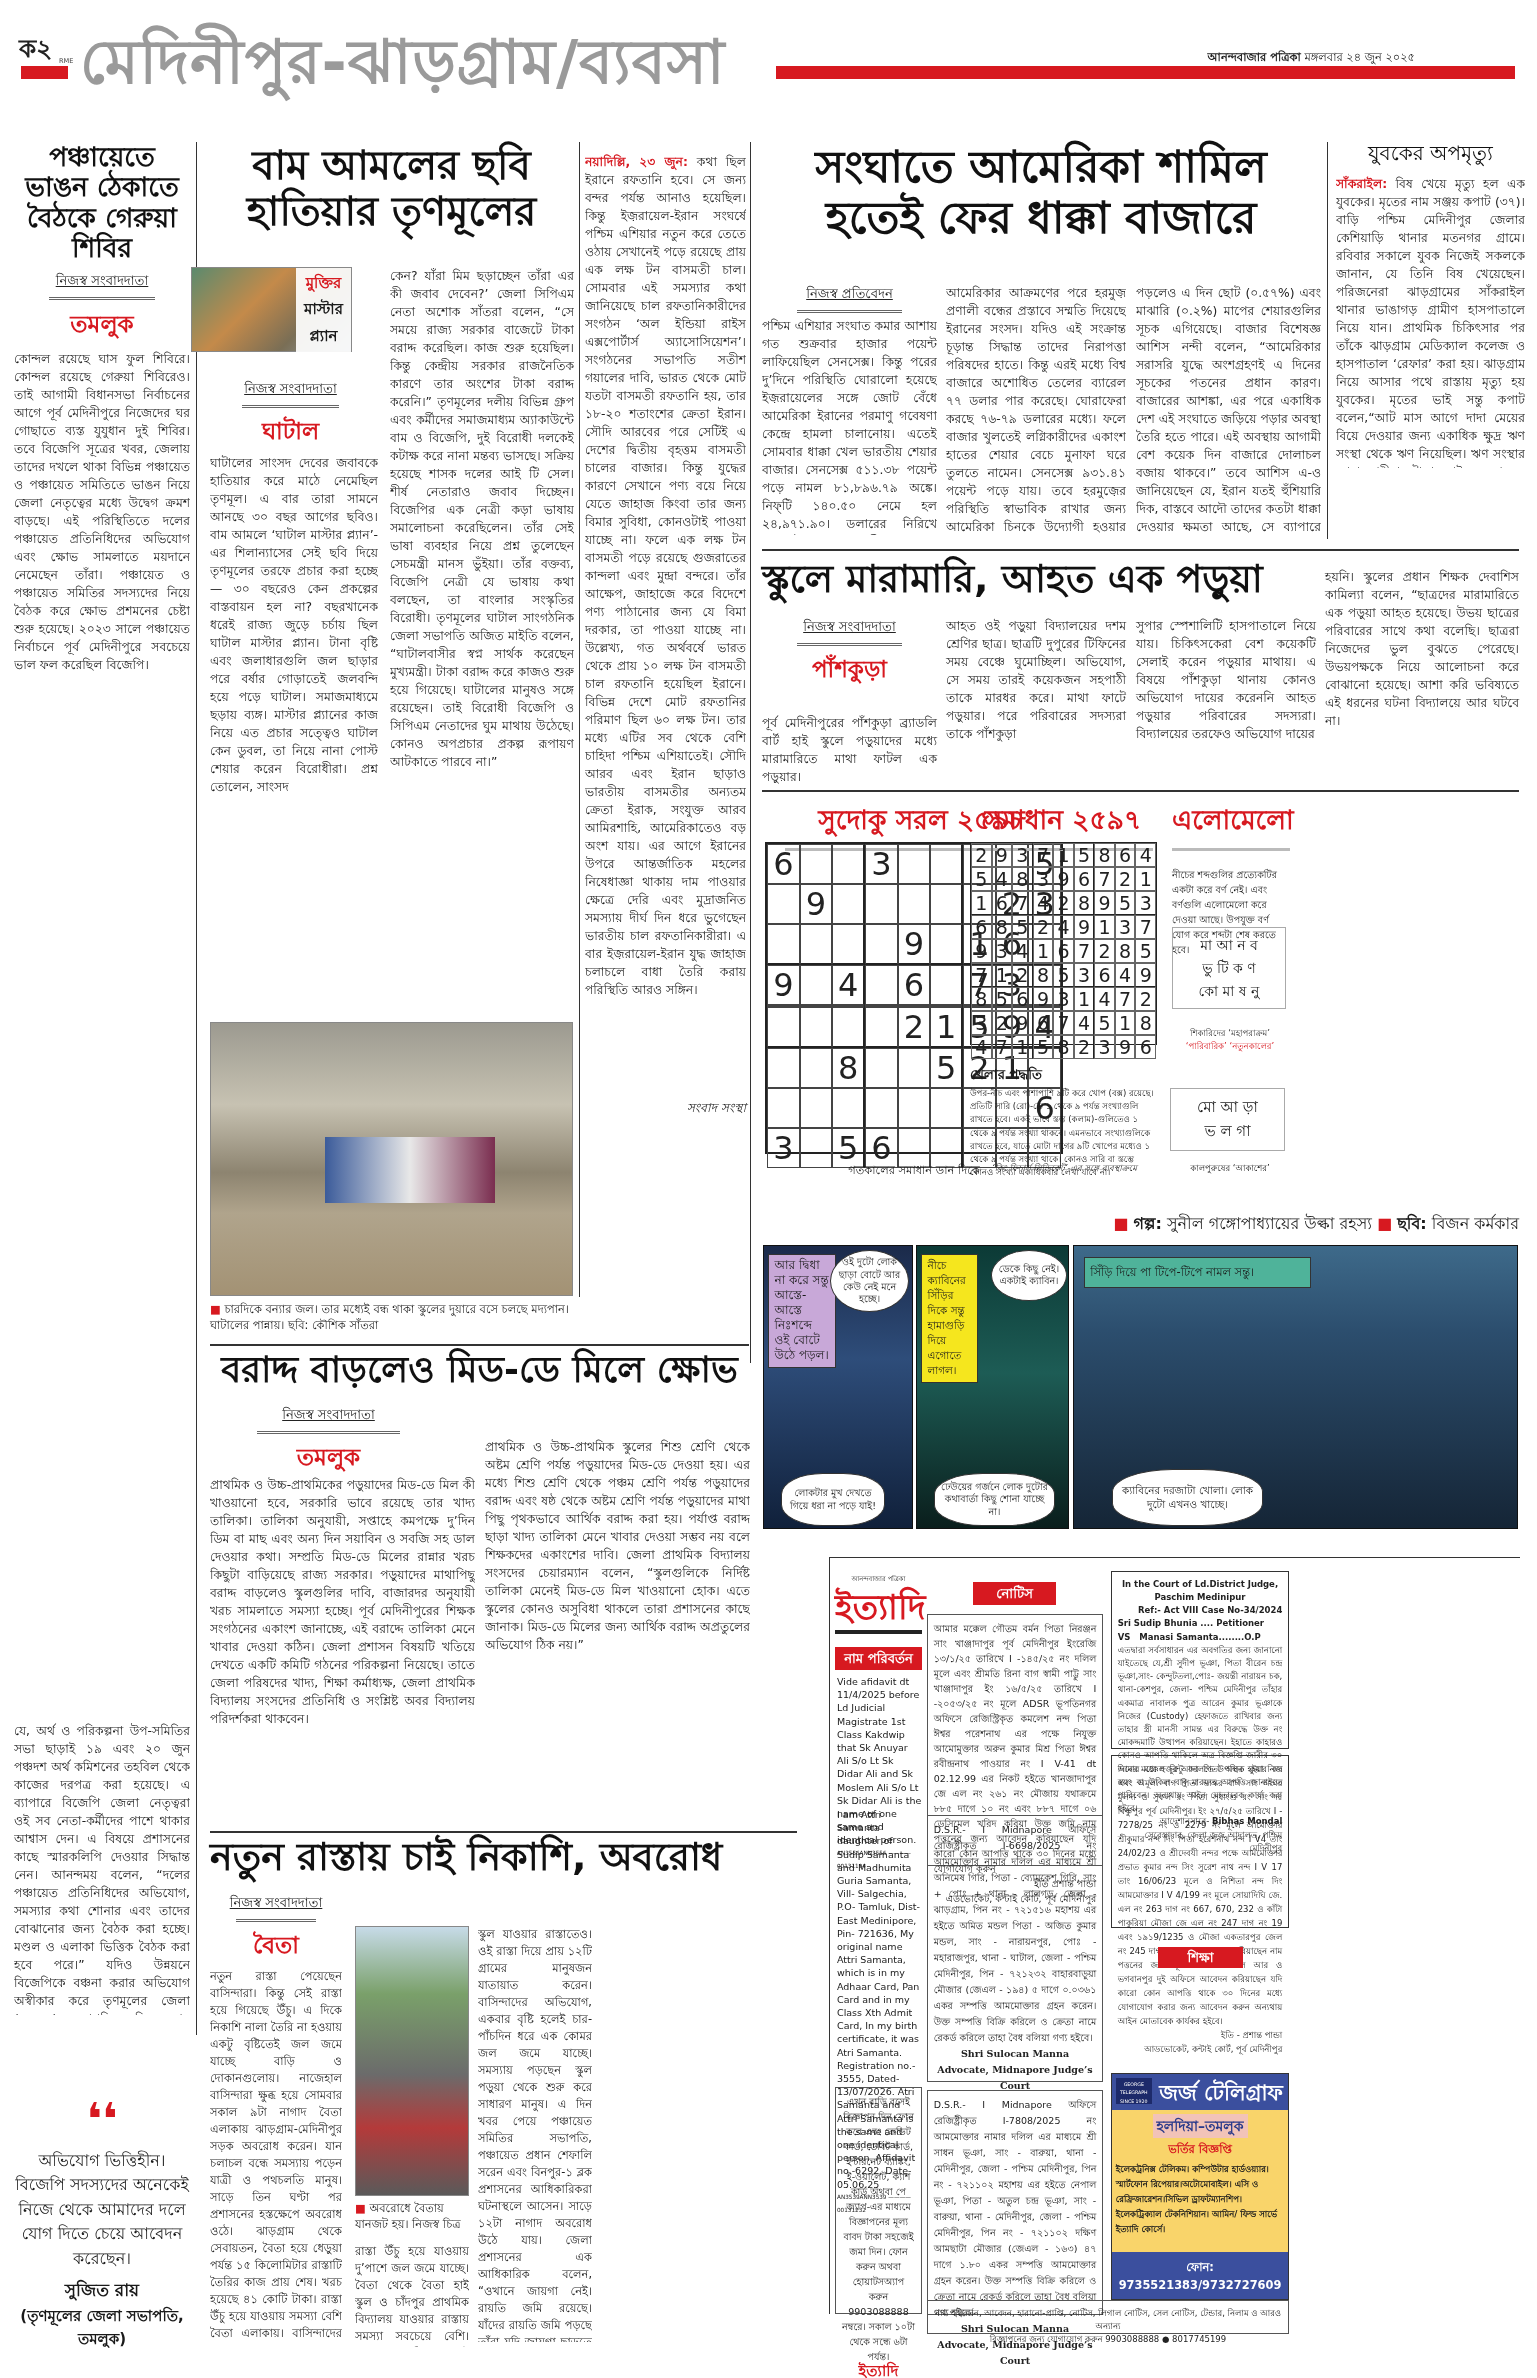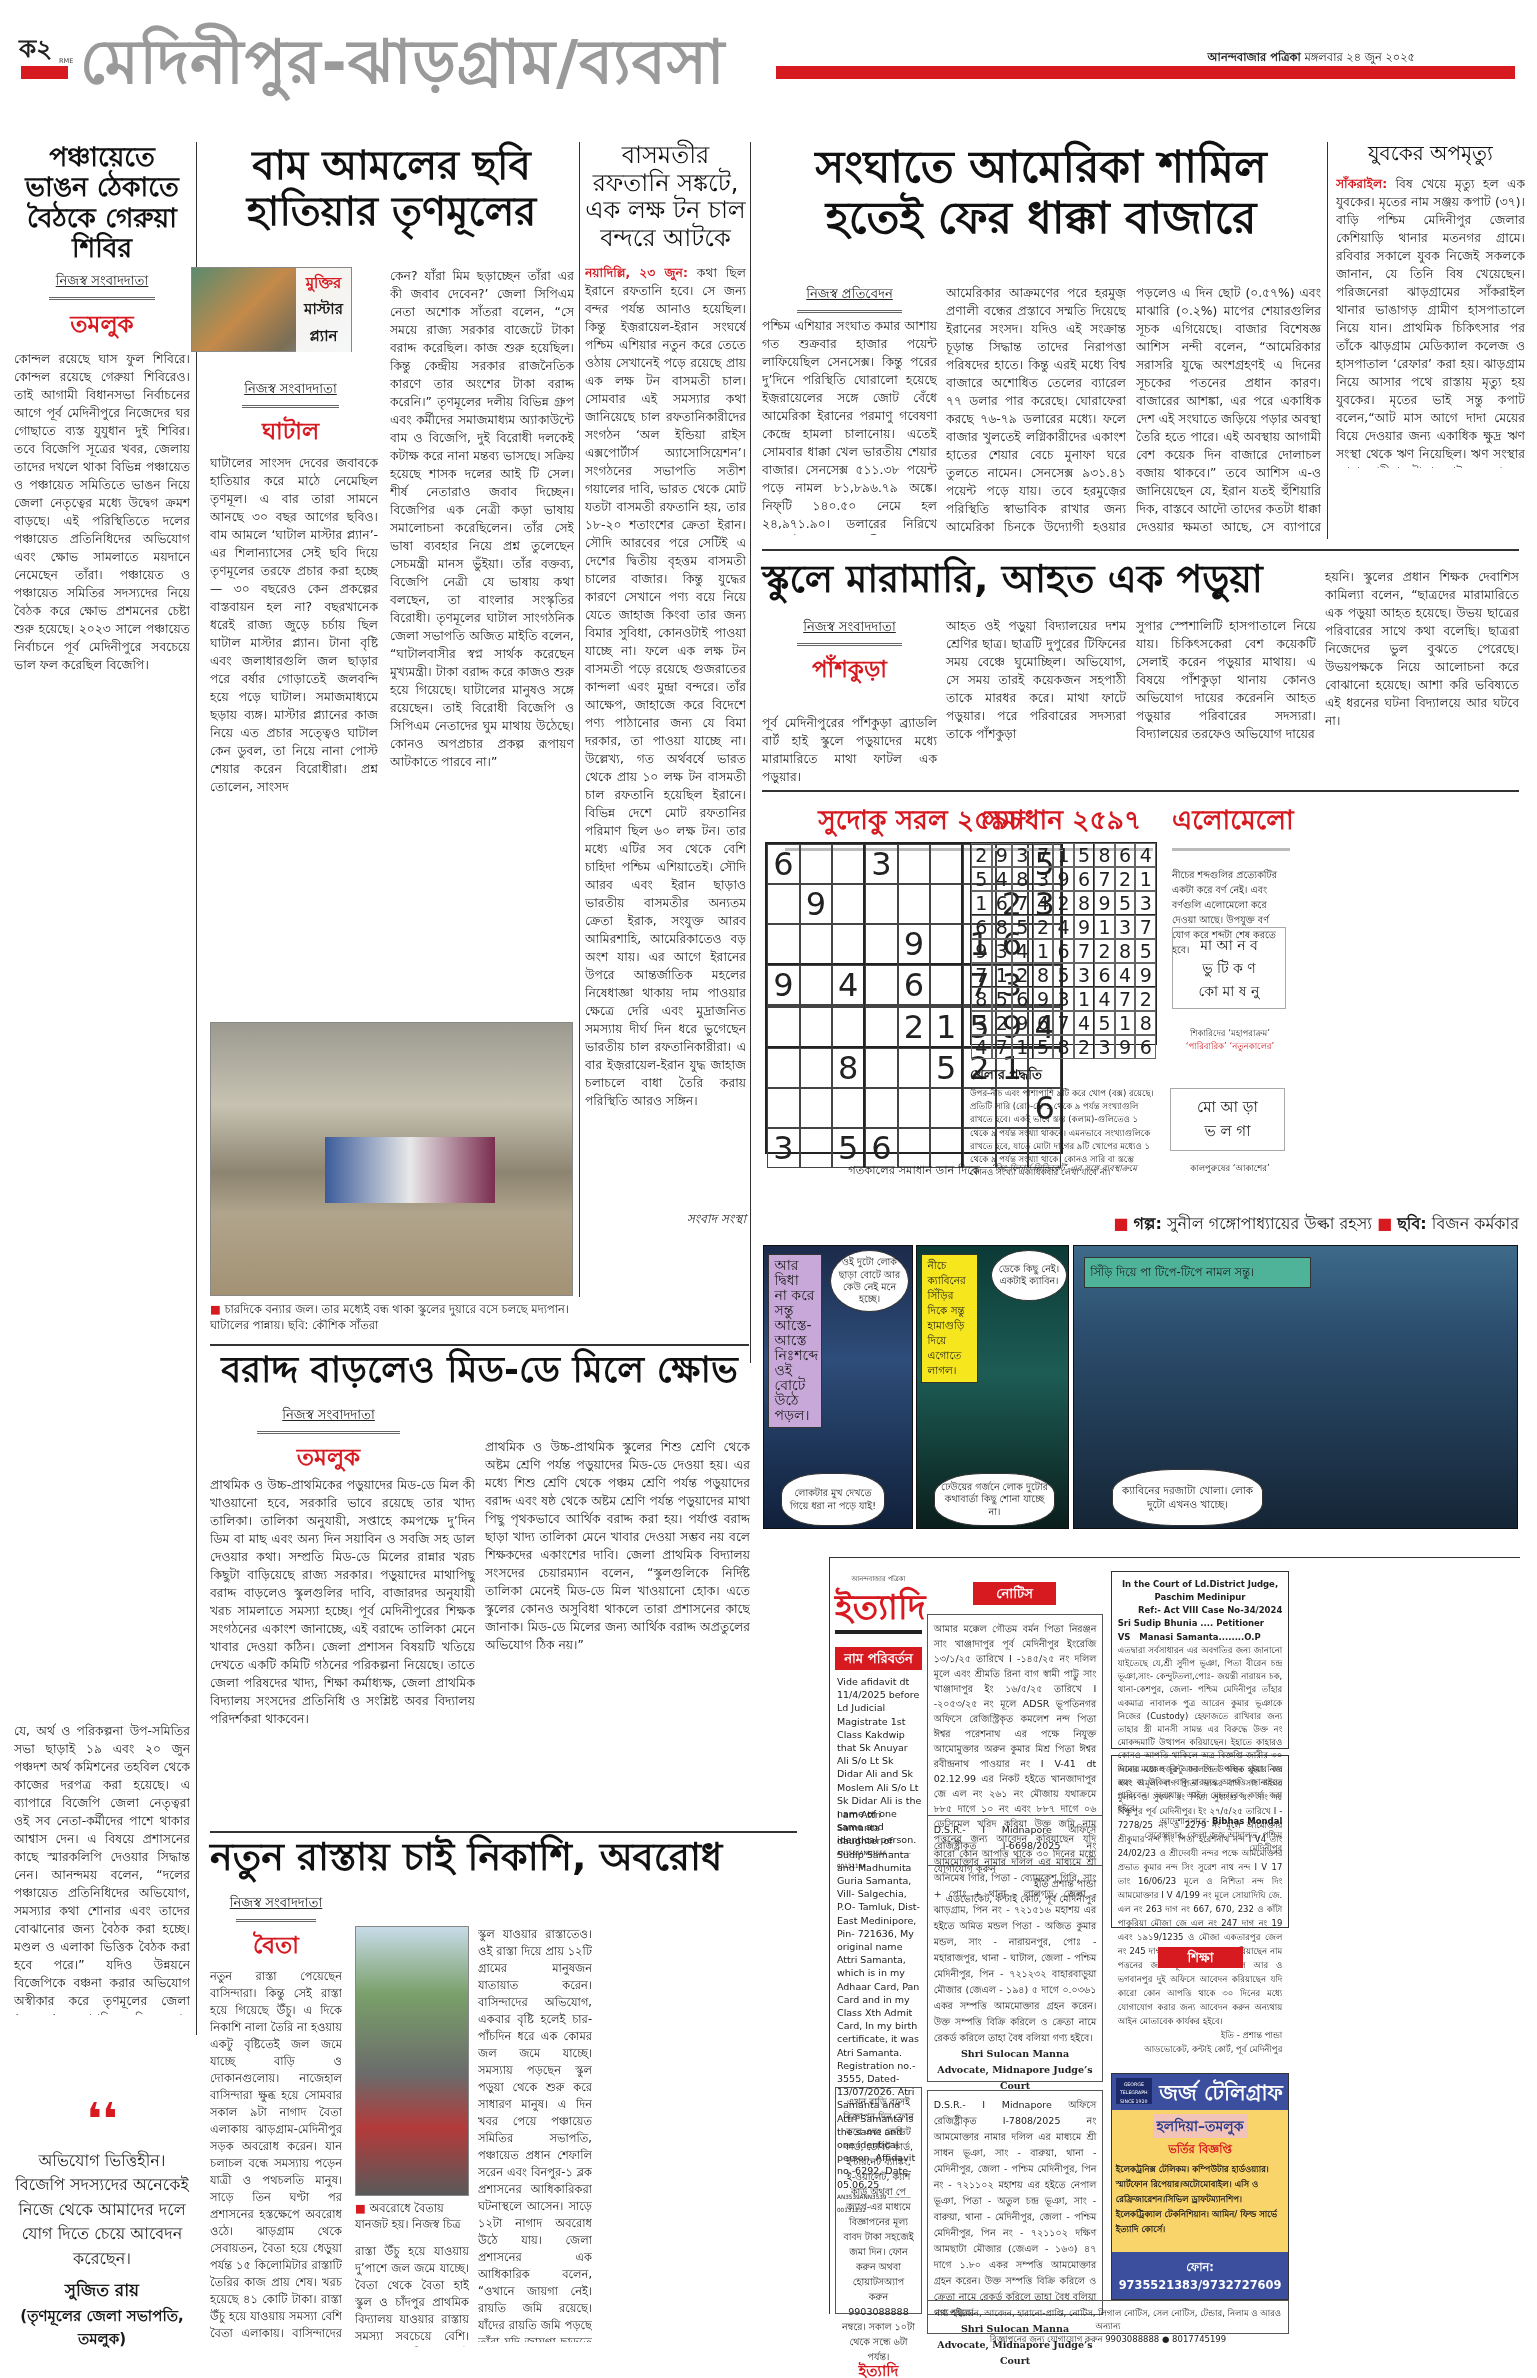--- a/index.html
+++ b/index.html
@@ -78,21 +78,20 @@
   <div class="place">ঘাটাল</div>
 </div>
 <p class="body abs" style="left:210px;top:454px;width:168px;height:549px;overflow:hidden">ঘাটালের সাংসদ দেবের জবাবকে হাতিয়ার করে মাঠে নেমেছিল তৃণমূল। এ বার তারা সামনে আনছে ৩০ বছর আগের ছবিও। বাম আমলে ‘ঘাটাল মাস্টার প্ল্যান’-এর শিলান্যাসের সেই ছবি দিয়ে তৃণমূলের তরফে প্রচার করা হচ্ছে— ৩০ বছরেও কেন প্রকল্পের বাস্তবায়ন হল না? বছরখানেক ধরেই রাজ্য জুড়ে চর্চায় ছিল ঘাটাল মাস্টার প্ল্যান। টানা বৃষ্টি এবং জলাধারগুলি জল ছাড়ার পরে বর্ষার গোড়াতেই জলবন্দি হয়ে পড়ে ঘাটাল। সমাজমাধ্যমে ছড়ায় ব্যঙ্গ। মাস্টার প্ল্যানের কাজ নিয়ে এত প্রচার সত্ত্বেও ঘাটাল কেন ডুবল, তা নিয়ে নানা পোস্ট শেয়ার করেন বিরোধীরা। প্রশ্ন তোলেন, সাংসদ</p>
 <p class="body abs" style="left:390px;top:267px;width:184px;height:738px;overflow:hidden">কেন? যাঁরা মিম ছড়াচ্ছেন তাঁরা এর কী জবাব দেবেন?’ জেলা সিপিএম নেতা অশোক সাঁতরা বলেন, “সে সময়ে রাজ্য সরকার বাজেটে টাকা বরাদ্দ করেছিল। কাজ শুরু হয়েছিল। কিন্তু কেন্দ্রীয় সরকার রাজনৈতিক কারণে তার অংশের টাকা বরাদ্দ করেনি।” তৃণমূলের দলীয় বিভিন্ন গ্রুপ এবং কর্মীদের সমাজমাধ্যম অ্যাকাউন্টে বাম ও বিজেপি, দুই বিরোধী দলকেই কটাক্ষ করে নানা মন্তব্য ভাসছে। সক্রিয় হয়েছে শাসক দলের আই টি সেল। শীর্ষ নেতারাও জবাব দিচ্ছেন। বিজেপির এক নেত্রী কড়া ভাষায় সমালোচনা করেছিলেন। তাঁর সেই ভাষা ব্যবহার নিয়ে প্রশ্ন তুলেছেন সেচমন্ত্রী মানস ভুঁইয়া। তাঁর বক্তব্য, বিজেপি নেত্রী যে ভাষায় কথা বলছেন, তা বাংলার সংস্কৃতির বিরোধী। তৃণমূলের ঘাটাল সাংগঠনিক জেলা সভাপতি অজিত মাইতি বলেন, “ঘাটালবাসীর স্বপ্ন সার্থক করেছেন মুখ্যমন্ত্রী। টাকা বরাদ্দ করে কাজও শুরু হয়ে গিয়েছে। ঘাটালের মানুষও সঙ্গে রয়েছেন। তাই বিরোধী বিজেপি ও সিপিএম নেতাদের ঘুম মাথায় উঠেছে। কোনও অপপ্রচার প্রকল্প রূপায়ণ আটকাতে পারবে না।”</p>
 <div class="photo" style="left:210px;top:1022px;width:363px;height:274px;background:linear-gradient(180deg,#9c9a90 0%,#c7c2b2 30%,#8d8470 55%,#b0a48c 70%,#a39274 100%)">
   <div class="abs" style="left:114px;top:114px;width:170px;height:66px;background:linear-gradient(90deg,#3b5b9a,#e8e8e8,#7a2d4f)"></div>
 </div>
 <p class="caption abs" style="left:210px;top:1301px;width:363px"><span style="color:#d71920">■</span> <span>চারদিকে বন্যার জল। তার মধ্যেই বন্ধ থাকা স্কুলের দুয়ারে বসে চলছে মদ্যপান। ঘাটালের পান্নায়। ছবি: কৌশিক সাঁতরা</span></p>
 
 <article class="abs" style="left:585px;top:142px;width:161px">
-  <h2 class="hl" style="font-size:24px;font-weight:normal">বাসমতীর রফতানি সঙ্কটে, এক লক্ষ টন চাল বন্দরে আটকে</h2>
   <p class="body" style="margin-top:11.4px;height:946px;overflow:hidden"><span class="red">নয়াদিল্লি, ২৩ জুন:</span> <span>কথা ছিল ইরানে রফতানি হবে। সে জন্য বন্দর পর্যন্ত আনাও হয়েছিল। কিন্তু ইজ়রায়েল-ইরান সংঘর্ষে পশ্চিম এশিয়ার নতুন করে তেতে ওঠায় সেখানেই পড়ে রয়েছে প্রায় এক লক্ষ টন বাসমতী চাল। সোমবার এই সমস্যার কথা জানিয়েছে চাল রফতানিকারীদের সংগঠন ‘অল ইন্ডিয়া রাইস এক্সপোর্টার্স অ্যাসোসিয়েশন’। সংগঠনের সভাপতি সতীশ গয়ালের দাবি, ভারত থেকে মোট যতটা বাসমতী রফতানি হয়, তার ১৮-২০ শতাংশের ক্রেতা ইরান। সৌদি আরবের পরে সেটিই এ দেশের দ্বিতীয় বৃহত্তম বাসমতী চালের বাজার। কিন্তু যুদ্ধের কারণে সেখানে পণ্য বয়ে নিয়ে যেতে জাহাজ কিংবা তার জন্য বিমার সুবিধা, কোনওটাই পাওয়া যাচ্ছে না। ফলে এক লক্ষ টন বাসমতী পড়ে রয়েছে গুজরাতের কান্দলা এবং মুন্দ্রা বন্দরে। তাঁর আক্ষেপ, জাহাজে করে বিদেশে পণ্য পাঠানোর জন্য যে বিমা দরকার, তা পাওয়া যাচ্ছে না। উল্লেখ্য, গত অর্থবর্ষে ভারত থেকে প্রায় ১০ লক্ষ টন বাসমতী চাল রফতানি হয়েছিল ইরানে। বিভিন্ন দেশে মোট রফতানির পরিমাণ ছিল ৬০ লক্ষ টন। তার মধ্যে এটির সব থেকে বেশি চাহিদা পশ্চিম এশিয়াতেই। সৌদি আরব এবং ইরান ছাড়াও ভারতীয় বাসমতীর অন্যতম ক্রেতা ইরাক, সংযুক্ত আরব আমিরশাহি, আমেরিকাতেও বড় অংশ যায়। এর আগে ইরানের উপরে আন্তর্জাতিক মহলের নিষেধাজ্ঞা থাকায় দাম পাওয়ার ক্ষেত্রে দেরি এবং মুদ্রাজনিত সমস্যায় দীর্ঘ দিন ধরে ভুগেছেন ভারতীয় চাল রফতানিকারীরা। এ বার ইজ়রায়েল-ইরান যুদ্ধ জাহাজ চলাচলে বাধা তৈরি করায় পরিস্থিতি আরও সঙ্গিন।</span></p>
   <p style="text-align:right;font-style:italic;font-size:12.3px">সংবাদ সংস্থা</p>
 </article>
 
 <article class="abs" style="left:762px;top:142px;width:558px">
   <h1 class="hl" style="font-size:44px">সংঘাতে আমেরিকা শামিল হতেই ফের ধাক্কা বাজারে</h1>
 </article>
 <div class="abs" style="left:762px;top:284px;width:175px">
   <div class="byline">নিজস্ব প্রতিবেদন</div>
   <div class="dline"></div>
@@ -318,21 +317,21 @@
     <div>মো আ ড়া</div>
     <div>ভ ল গা</div>
   </div>
 <div class="abs" style="left:1173px;top:1162px;width:114px;font-size:8.5px;text-align:center">কালপুরুষের ‘আকাশের’</div>
 
 <div class="abs" style="left:771px;top:1211px;width:748px;font-size:16px;text-align:right">
   <span style="color:#d71920">■</span> <b>গল্প:</b> <span>সুনীল গঙ্গোপাধ্যায়ের উল্কা রহস্য</span>
   <span style="color:#d71920">■</span> <b>ছবি:</b> <span>বিজন কর্মকার</span>
 </div>
 <div class="panel" style="left:763px;top:1245px;width:150px;height:284px;background:linear-gradient(180deg,#1b2a4a 0%,#2e4d7a 40%,#10203a 100%)">
-  <div class="cap-box" style="left:3.8px;top:7.6px;width:54px;font-size:14px;line-height:15px;background:#c8a8d8">আর দ্বিধা না করে সন্তু আস্তে-আস্তে নিঃশব্দে ওই বোটে উঠে পড়ল।</div>
+  <div class="cap-box" style="left:3.8px;top:7.6px;width:68px;font-size:12px;line-height:15px;background:#c8a8d8">আর দ্বিধা না করে সন্তু আস্তে-আস্তে নিঃশব্দে ওই বোটে উঠে পড়ল।</div>
   <div class="bubble" style="left:66px;top:3.8px;width:79px;height:62px;font-size:9.5px;line-height:12.3px">ওই দুটো লোক ছাড়া বোটে আর কেউ নেই মনে হচ্ছে।</div>
   <div class="bubble" style="left:17px;top:227px;width:104px;height:53px;font-size:9.5px;line-height:12.3px;border-radius:40%">লোকটার মুখ দেখতে গিয়ে ধরা না পড়ে যাই!</div>
 </div>
 <div class="panel" style="left:916px;top:1245px;width:153px;height:284px;background:linear-gradient(180deg,#0c3a36 0%,#1d5c55 45%,#0a1e1c 100%)">
   <div class="cap-box" style="left:3.8px;top:7.6px;width:57px;font-size:10.4px;line-height:15px;background:#f5e61e">নীচে ক্যাবিনের সিঁড়ির দিকে সন্তু হামাগুড়ি দিয়ে এগোতে লাগল।</div>
   <div class="bubble" style="left:74px;top:3.8px;width:76px;height:51px;font-size:9.5px;line-height:12.3px">ডেকে কিছু নেই। একটাই ক্যাবিন।</div>
   <div class="bubble" style="left:17px;top:227px;width:121px;height:53px;font-size:9.5px;line-height:12.3px;border-radius:40%">ঢেউয়ের গর্জনে লোক দুটোর কথাবার্তা কিছু শোনা যাচ্ছে না।</div>
 </div>
 <div class="panel" style="left:1073px;top:1245px;width:445px;height:284px;background:linear-gradient(180deg,#3e6a8a 0%,#2c4e6e 30%,#152536 100%)">
   <div class="cap-box" style="left:9.5px;top:11.4px;width:227px;font-size:11.4px;background:#4fb39a">সিঁড়ি দিয়ে পা টিপে-টিপে নামল সন্তু।</div>

